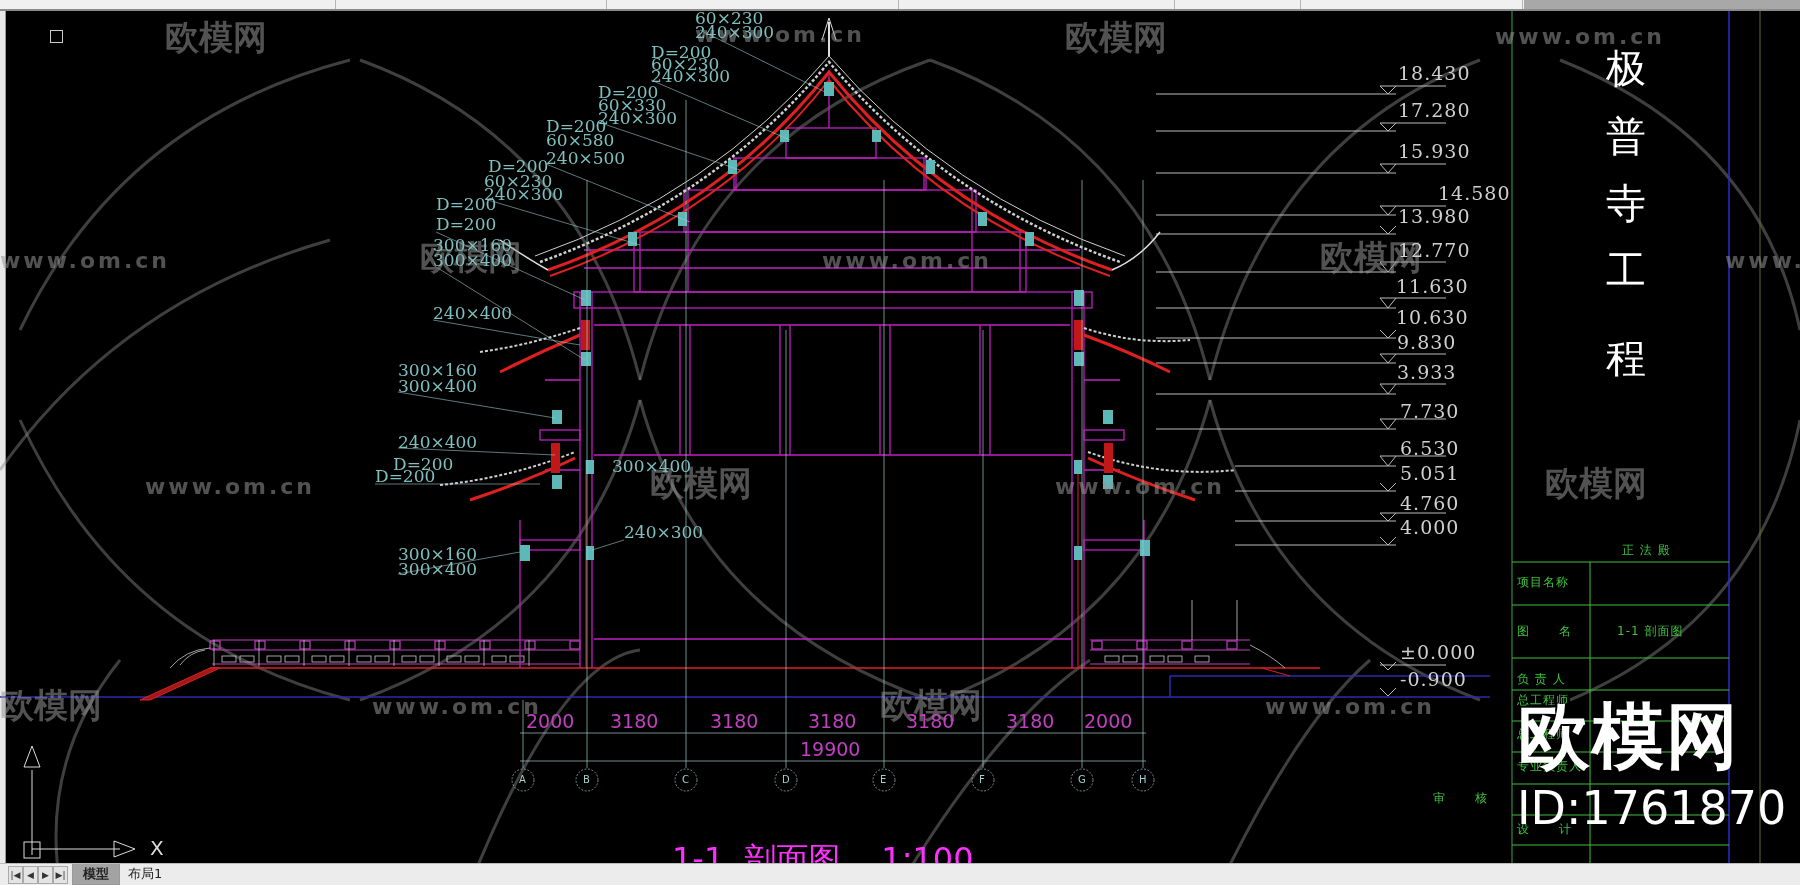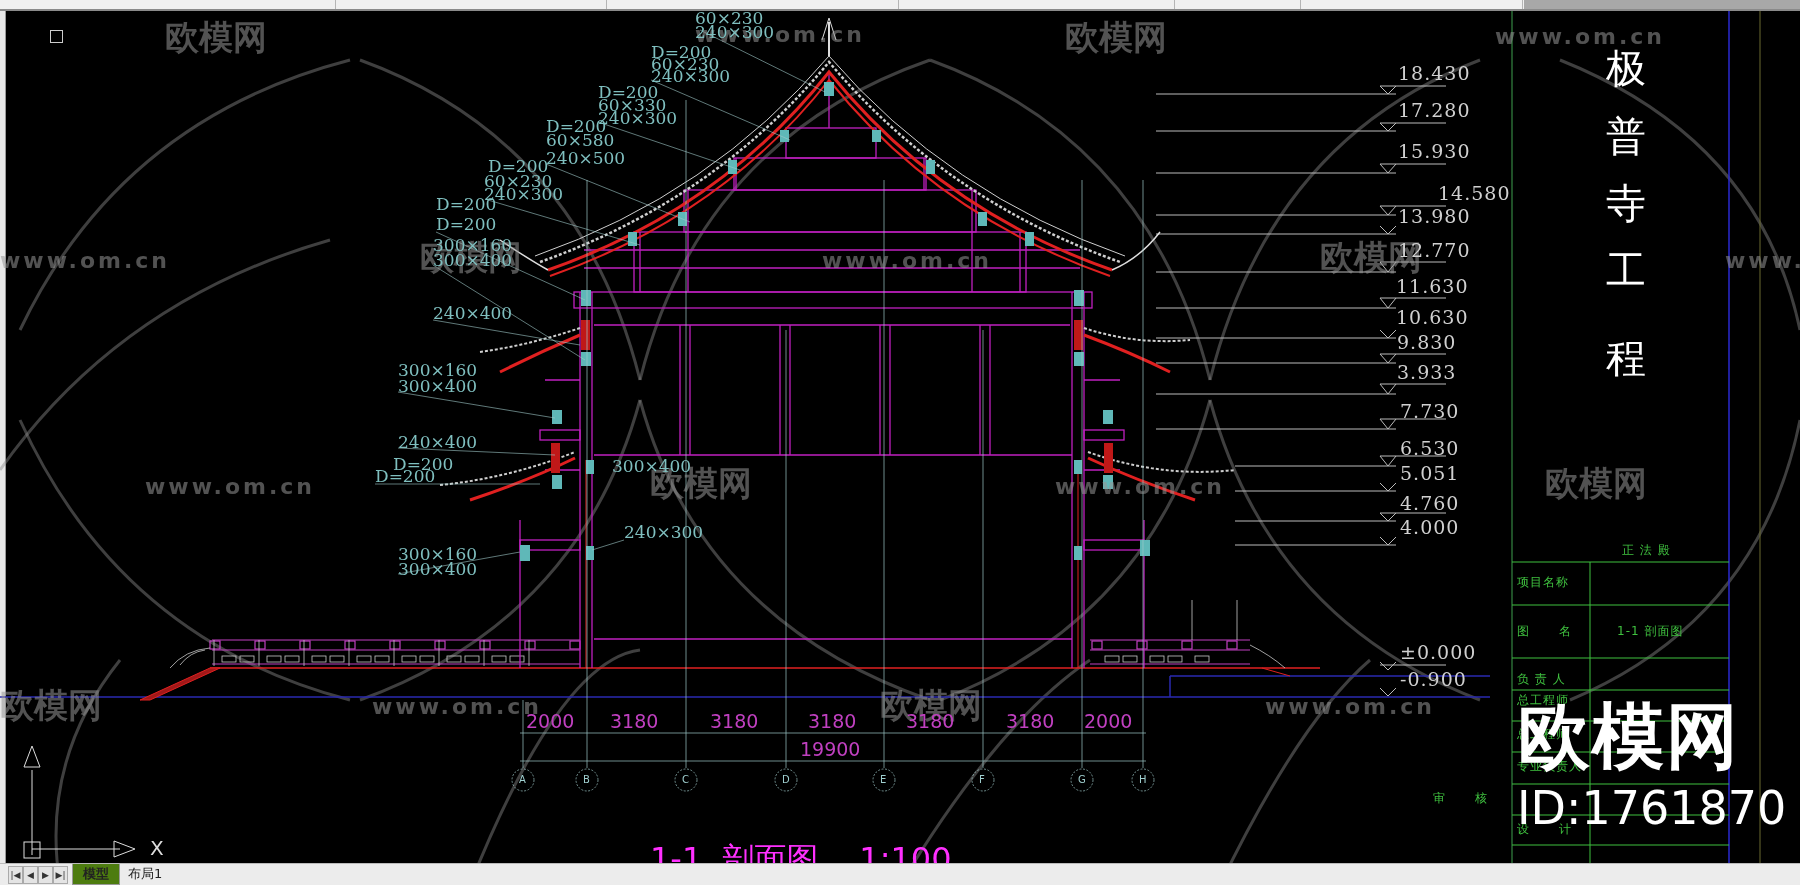--- a/index.html
+++ b/index.html
@@ -6,21 +6,21 @@
   body{width:1800px;height:885px;position:relative;overflow:hidden;font-family:"DejaVu Serif",serif;}
   .toolbar{position:absolute;left:0;top:0;width:1800px;height:9px;background:#f0f0f0;border-bottom:2px solid #8a8a8a;}
   .toolbar .seg{position:absolute;top:0;height:9px;border-right:1px solid #b5b5b5;}
   .toolbar .gray{position:absolute;top:0;right:0;width:276px;height:9px;background:#a8a8a8;}
   .leftedge{position:absolute;left:0;top:11px;width:5px;height:852px;background:#e8e8e8;border-right:1px solid #999;}
   .canvas{position:absolute;left:6px;top:11px;width:1794px;height:852px;background:#000;}
   svg.draw{position:absolute;left:0;top:0;width:1800px;height:885px;}
   .tabbar{position:absolute;left:0;top:863px;width:1800px;height:22px;background:#ececec;border-top:1px solid #bbb;font-family:"DejaVu Sans",sans-serif;font-size:12px;}
   .navbtn{position:absolute;top:2px;width:13px;height:16px;border:1px solid #aaa;background:#e4e4e4;font-size:9px;line-height:16px;text-align:center;color:#333;}
   .tab{position:absolute;top:0;height:20px;line-height:20px;padding:0 10px;font-size:13px;color:#222;}
-  .tab.active{background:#4d7c0f;border:1px solid #999;border-top:none;font-weight:bold;}
+  .tab.active{background:#a3a3a3;border:1px solid #999;border-top:none;font-weight:bold;}
   .label{position:absolute;white-space:nowrap;line-height:1;}
   .note{color:#7fbfbf;font-size:17px;font-family:"DejaVu Serif",serif;}
   .elev{color:#d0d0d0;font-size:19px;font-family:"DejaVu Serif",serif;letter-spacing:1px;}
   .dim{color:#c040c0;font-size:19px;font-family:"DejaVu Sans",sans-serif;}
   .axis{color:#a0d0d0;font-size:10px;font-family:"DejaVu Sans",sans-serif;}
   .vtitle{color:#fff;font-size:40px;font-family:"DejaVu Serif",serif;}
   .tb{color:#3fc03f;font-size:12px;font-family:"DejaVu Sans",sans-serif;letter-spacing:1px;}
   .title{color:#ff30ff;font-size:32px;font-family:"DejaVu Sans",sans-serif;}
   .wm{color:rgba(150,150,150,0.55);font-family:"DejaVu Sans",sans-serif;font-weight:bold;}
   .wm-cn{font-size:34px;}
@@ -439,21 +439,21 @@
   <div class="label axis" style="left:519px;top:775px">A</div>
   <div class="label axis" style="left:583px;top:775px">B</div>
   <div class="label axis" style="left:682px;top:775px">C</div>
   <div class="label axis" style="left:782px;top:775px">D</div>
   <div class="label axis" style="left:880px;top:775px">E</div>
   <div class="label axis" style="left:979px;top:775px">F</div>
   <div class="label axis" style="left:1078px;top:775px">G</div>
   <div class="label axis" style="left:1139px;top:775px">H</div>
 </div>
 
-<div class="label title" style="left:650px;top:843px;white-space:pre">1-1  剖面图    1:100</div>
+<div class="label title" style="left:672px;top:843px;white-space:pre">1-1  剖面图    1:100</div>
 
 <div>
   <div class="label vtitle" style="left:1606px;top:48px">极</div>
   <div class="label vtitle" style="left:1606px;top:116px">普</div>
   <div class="label vtitle" style="left:1606px;top:183px">寺</div>
   <div class="label vtitle" style="left:1606px;top:250px">工</div>
   <div class="label vtitle" style="left:1606px;top:338px">程</div>
 </div>
 
 <div>

